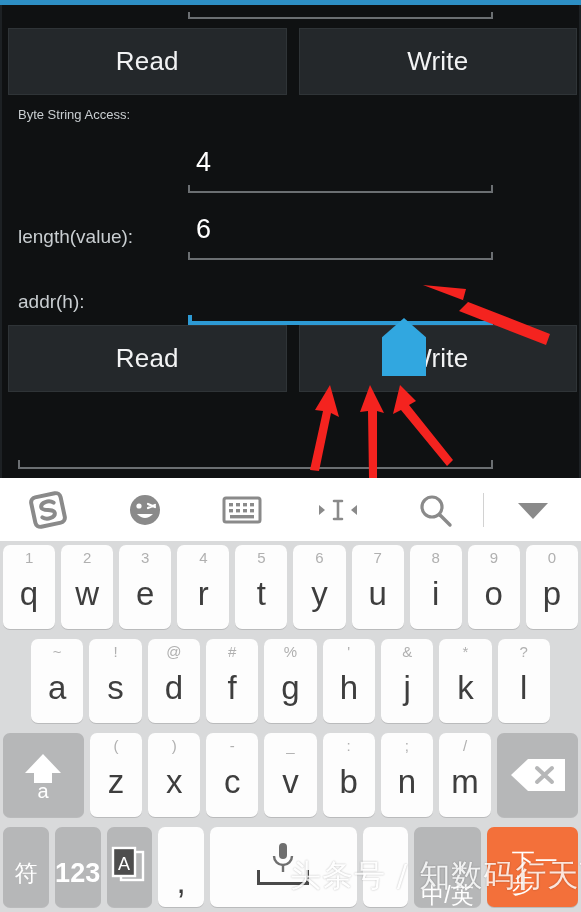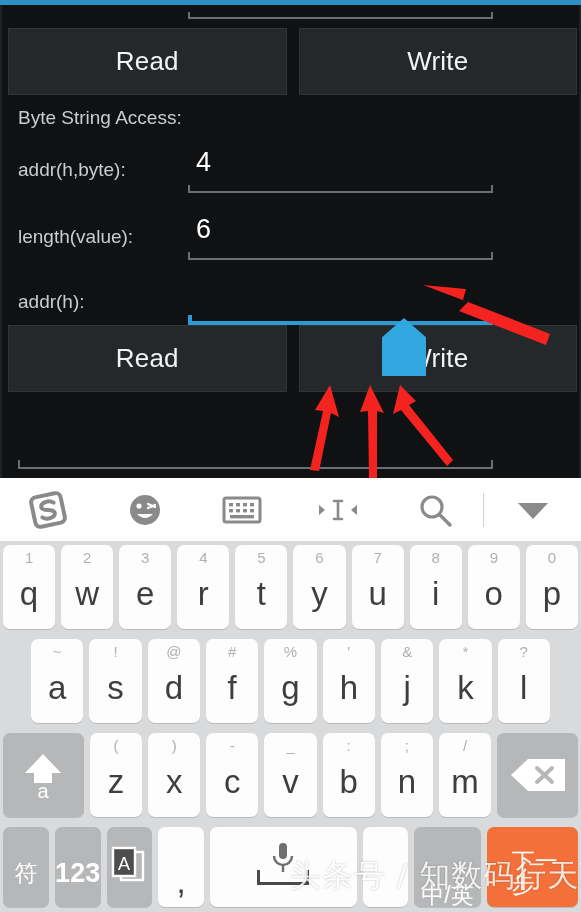--- a/index.html
+++ b/index.html
@@ -47,21 +47,21 @@
     background: #24282b;
     border: 1px solid #2f3437;
     color: #f2f3f4;
     font-size: 26px;
     display: flex; align-items: center; justify-content: center;
     letter-spacing: .2px;
   }
 
   .section-label {
     position: absolute; left: 16px; top: 102px;
-    color: #c9ced1; font-size: 19px;
+    color: #c9ced1; font-size: 13px;
   }
 
   .field {
     position: absolute; left: 0; width: 581px; height: 54px;
   }
   .field .flabel {
     position: absolute; left: 16px; top: 14px;
     color: #c9ced1; font-size: 19px; white-space: nowrap;
   }
   .field .fbox {
@@ -180,21 +180,20 @@
       <div class="stub-line"></div>
 
       <div class="btn-row r1">
         <div class="btn">Read</div>
         <div class="btn">Write</div>
       </div>
 
       <div class="section-label">Byte String Access:</div>
 
       <div class="field" style="top:140px;">
-        <div class="flabel">addr(h,byte):</div>
         <div class="fbox">
           <div class="fval">4</div>
           <div class="funder"></div>
         </div>
       </div>
 
       <div class="field" style="top:207px;">
         <div class="flabel">length(value):</div>
         <div class="fbox">
           <div class="fval">6</div>

